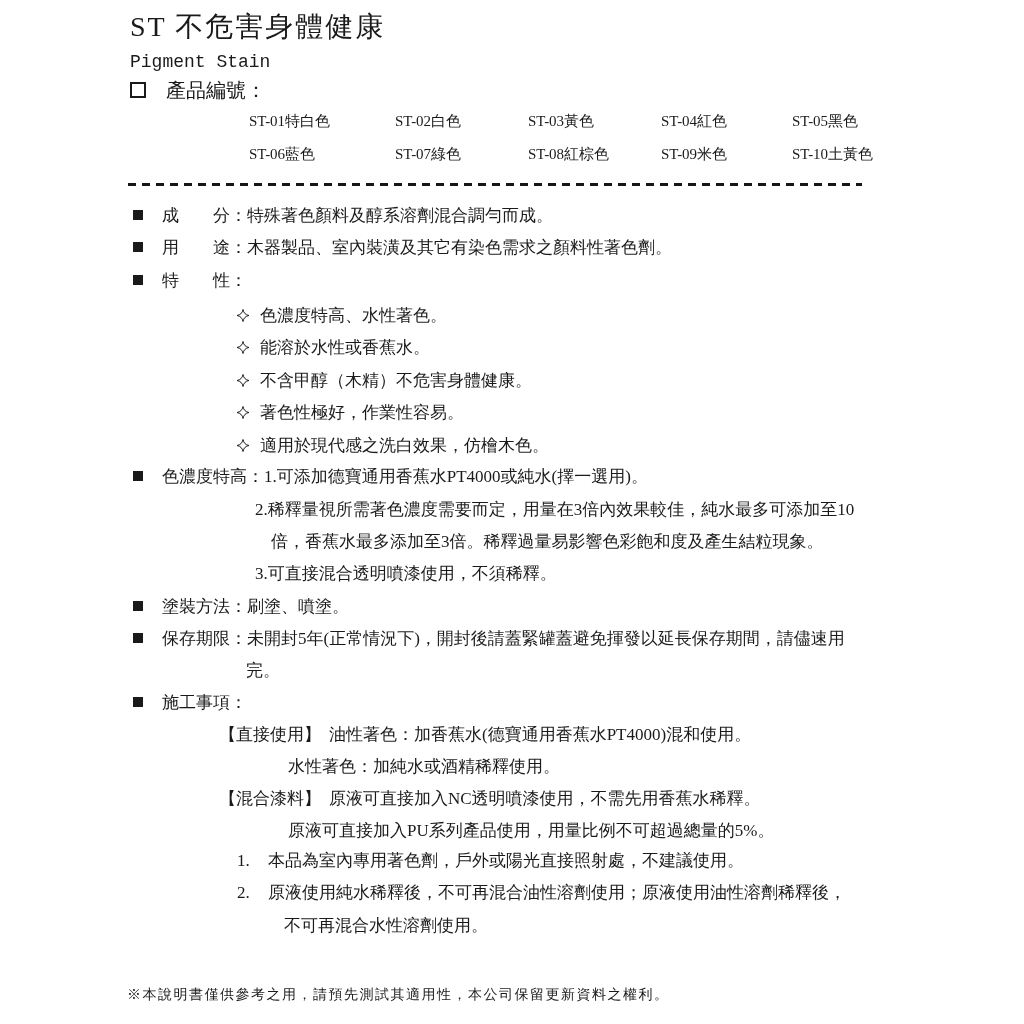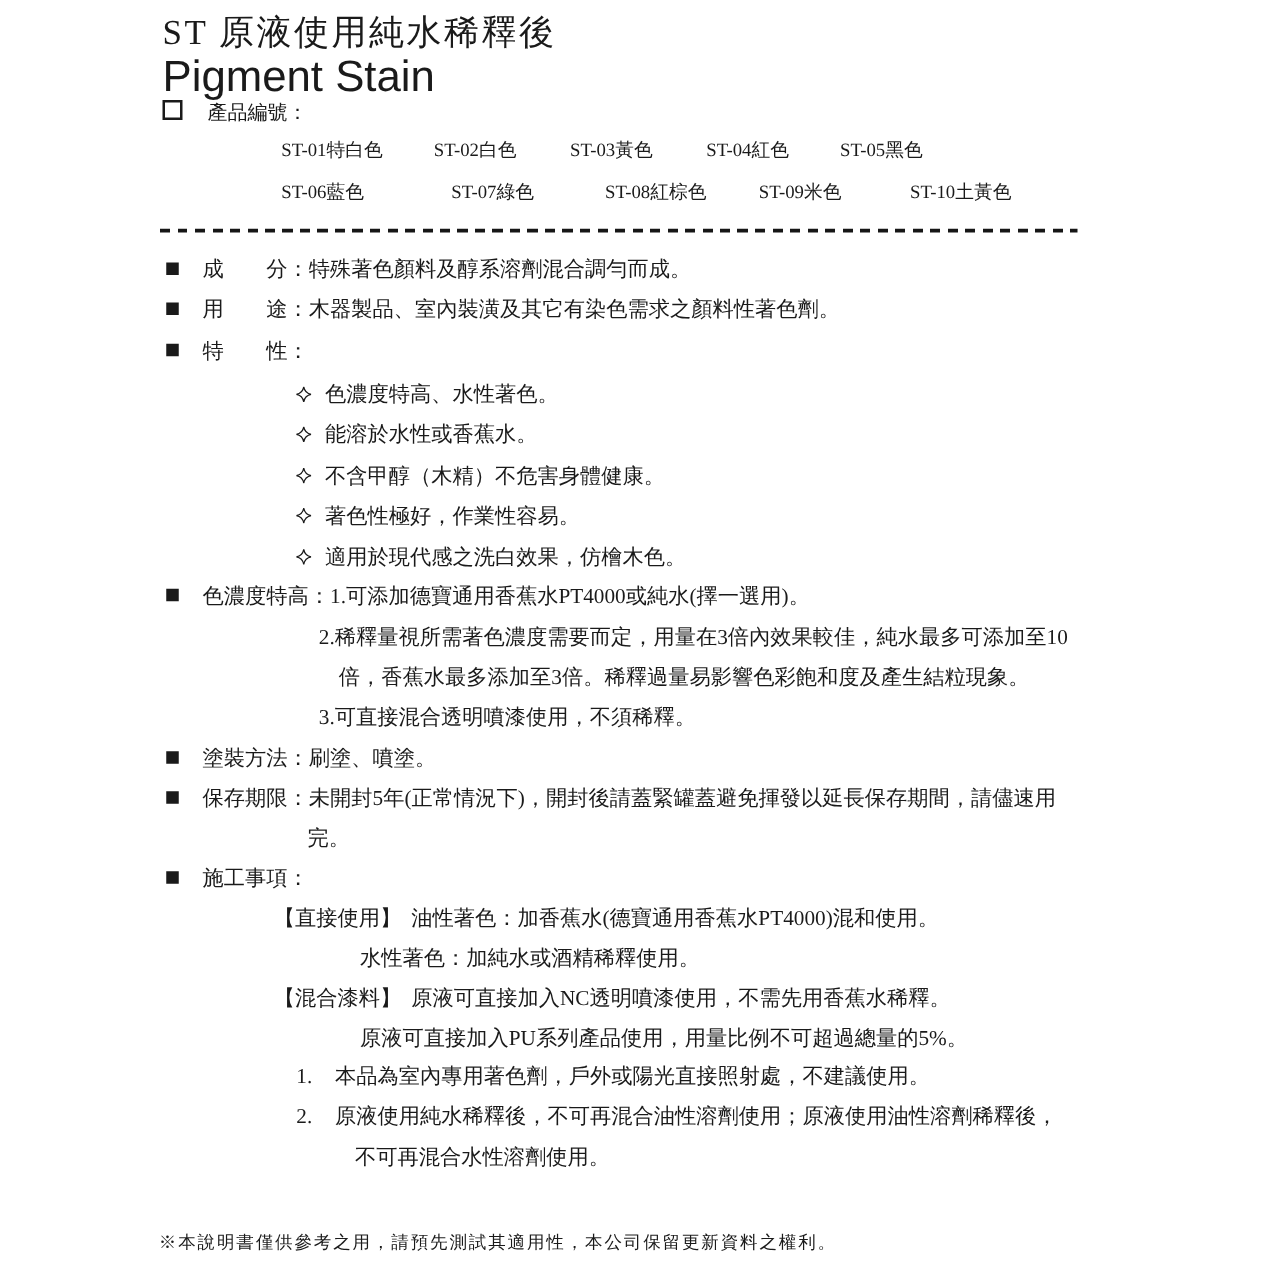--- a/index.html
+++ b/index.html
@@ -6,27 +6,27 @@
   .page{
     position:relative;
     width:1024px;height:1024px;
     background:#ffffff;
     color:#1a1a1a;
     font-family:"Liberation Serif","DejaVu Serif",serif;
     overflow:hidden;
   }
   .ln{position:absolute;white-space:nowrap;font-size:17px;line-height:20px;}
   .title-zh{top:10px;left:130px;font-size:28px;line-height:34px;letter-spacing:2px;}
-  .title-en{top:46px;left:130px;font-size:35px;line-height:32px;font-family:Liberation Sans, sans-serif;}
-  .codeline{top:80px;left:130px;font-size:16px;}
+  .title-en{top:46px;left:130px;font-size:18px;line-height:32px;font-family:Liberation Mono, monospace;}
+  .codeline{top:80px;left:130px;font-size:20px;}
   .checkbox{display:inline-block;width:12px;height:12px;border:2px solid #1a1a1a;margin-right:20px;vertical-align:-1px;}
   .codes{position:absolute;left:225px;display:flex;font-size:15px;line-height:18px;white-space:nowrap;}
   .codes-r1{top:112px;}
-  .codes-r2{top:145px;gap:14px;}
-  .codes span{display:inline-block;}
+  .codes-r2{top:145px;}
+  .codes span{display:inline-block;margin-left:24px;}
   .codes span:nth-child(1){width:122px;}
   .codes span:nth-child(2){width:109px;}
   .codes span:nth-child(3){width:109px;}
   .codes span:nth-child(4){width:107px;}
   .dash-line{
     position:absolute;left:128px;top:183px;width:734px;height:3px;
     background:repeating-linear-gradient(90deg,#161616 0,#161616 8px,transparent 8px,transparent 14px);
   }
   .sec{left:133px;}
   .sqbullet{display:inline-block;width:10px;height:10px;background:#1a1a1a;margin-right:19px;vertical-align:1px;}
@@ -36,21 +36,21 @@
   .tag{margin-right:8px;text-align:center;}
   .note{left:237px;}
   .note .num{display:inline-block;width:31px;}
   .footer{top:986px;left:127px;font-size:14px;letter-spacing:1.5px;line-height:17px;}
 </style>
 </head>
 <body>
 
 <div class="page">
 
-  <div class="ln title-zh">ST 原液使用純水稀釋後</div>
+  <div class="ln title-zh">ST 不危害身體健康</div>
   <div class="ln title-en">Pigment Stain</div>
 
   <div class="ln codeline">
     <span class="checkbox"></span><span>產品編號：</span>
   </div>
 
   <div class="codes codes-r1">
     <span>ST-01特白色</span>
     <span>ST-02白色</span>
     <span>ST-03黃色</span>

